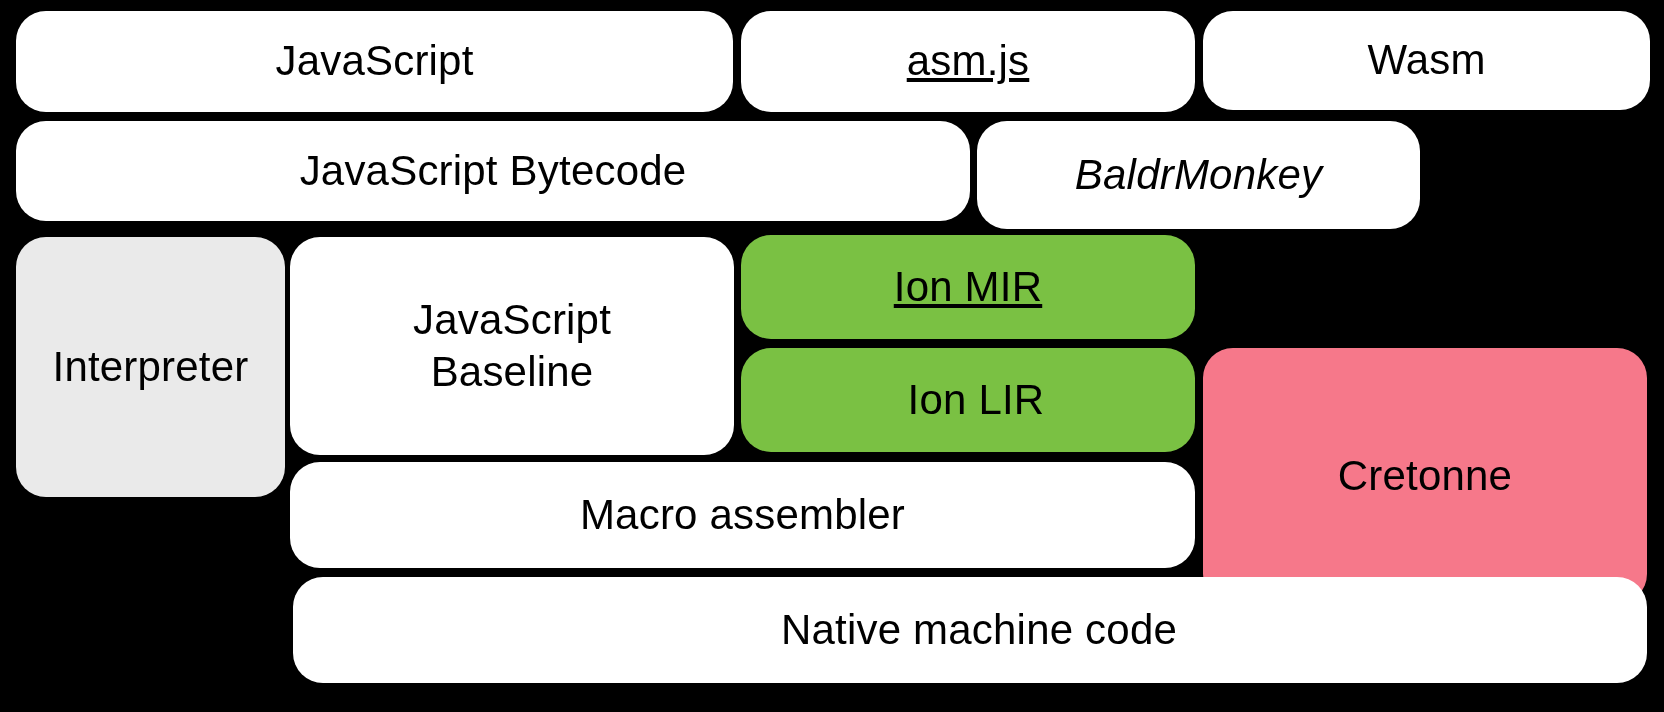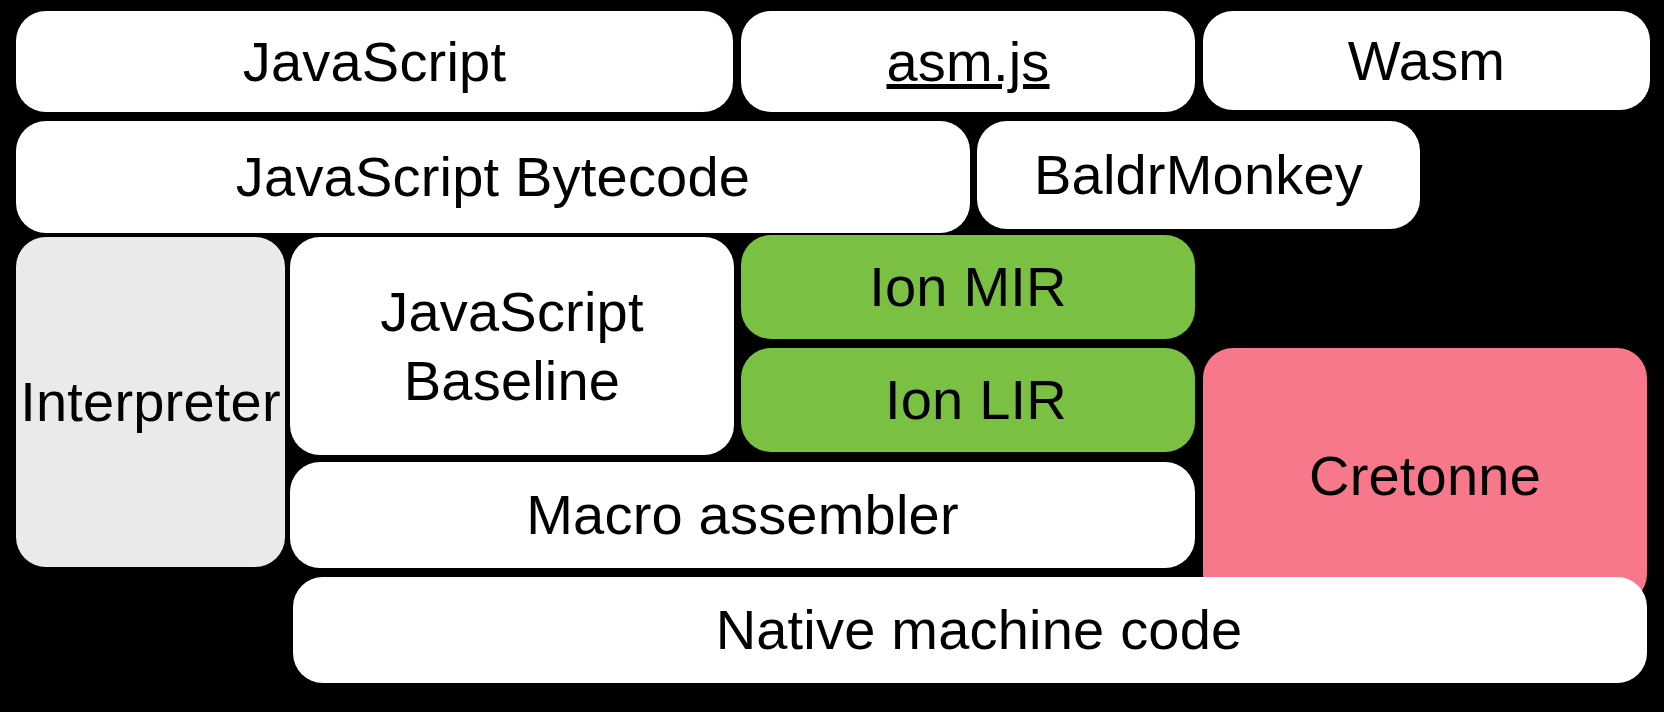--- a/index.html
+++ b/index.html
@@ -17,55 +17,55 @@
   }
   .node {
     position: absolute;
     border-radius: 30px;
     display: flex;
     align-items: center;
     justify-content: center;
     box-sizing: border-box;
   }
   .node .label {
-    font-size: 56px;
+    font-size: 42px;
     line-height: 1.24;
     color: #000000;
     text-align: center;
     white-space: pre-line;
     letter-spacing: 0.2px;
   }
 </style>
 </head>
 <body>
 
 <div id="stage" style="background: rgb(0, 0, 0);">
   <div class="node" style="left: 16px; top: 11px; width: 717px; height: 101px; background: rgb(255, 255, 255);">
       <span class="label">JavaScript</span>
     </div>
   <div class="node" style="left: 741px; top: 11px; width: 454px; height: 101px; background: rgb(255, 255, 255); text-decoration: underline;">
       <span class="label">asm.js</span>
     </div>
   <div class="node" style="left: 1203px; top: 11px; width: 447px; height: 99px; background: rgb(255, 255, 255);">
       <span class="label">Wasm</span>
     </div>
-  <div class="node" style="left: 16px; top: 121px; width: 954px; height: 112px; background: rgb(255, 255, 255);">
+  <div class="node" style="left: 16px; top: 121px; width: 954px; height: 100px; background: rgb(255, 255, 255);">
       <span class="label">JavaScript Bytecode</span>
     </div>
-  <div class="node" style="left: 977px; top: 121px; width: 443px; height: 108px; background: rgb(255, 255, 255);">
+  <div class="node" style="left: 977px; top: 121px; width: 443px; height: 108px; background: rgb(255, 255, 255); font-style: italic;">
       <span class="label">BaldrMonkey</span>
     </div>
-  <div class="node" style="left: 16px; top: 237px; width: 269px; height: 330px; background: rgb(234, 234, 234);">
+  <div class="node" style="left: 16px; top: 237px; width: 269px; height: 260px; background: rgb(234, 234, 234);">
       <span class="label">Interpreter</span>
     </div>
   <div class="node" style="left: 290px; top: 237px; width: 444px; height: 218px; background: rgb(255, 255, 255);">
       <span class="label">JavaScript
 Baseline</span>
     </div>
-  <div class="node" style="left: 741px; top: 235px; width: 454px; height: 104px; background: rgb(122, 193, 67);">
+  <div class="node" style="left: 741px; top: 235px; width: 454px; height: 104px; background: rgb(122, 193, 67); text-decoration: underline;">
       <span class="label">Ion MIR</span>
     </div>
   <div class="node" style="left: 741px; top: 348px; width: 454px; height: 104px; background: rgb(122, 193, 67); padding-left: 16px;">
       <span class="label">Ion LIR</span>
     </div>
   <div class="node" style="left: 1203px; top: 348px; width: 444px; height: 256px; background: rgb(246, 120, 138);">
       <span class="label">Cretonne</span>
     </div>
   <div class="node" style="left: 290px; top: 462px; width: 905px; height: 106px; background: rgb(255, 255, 255);">
       <span class="label">Macro assembler</span>

